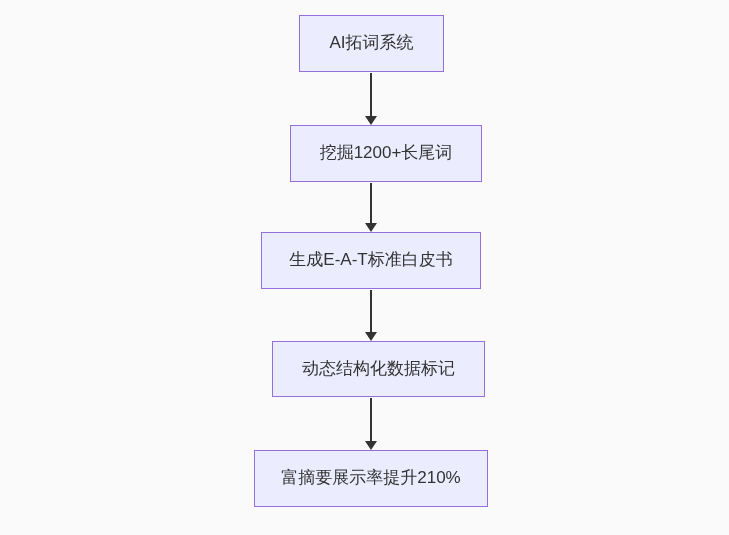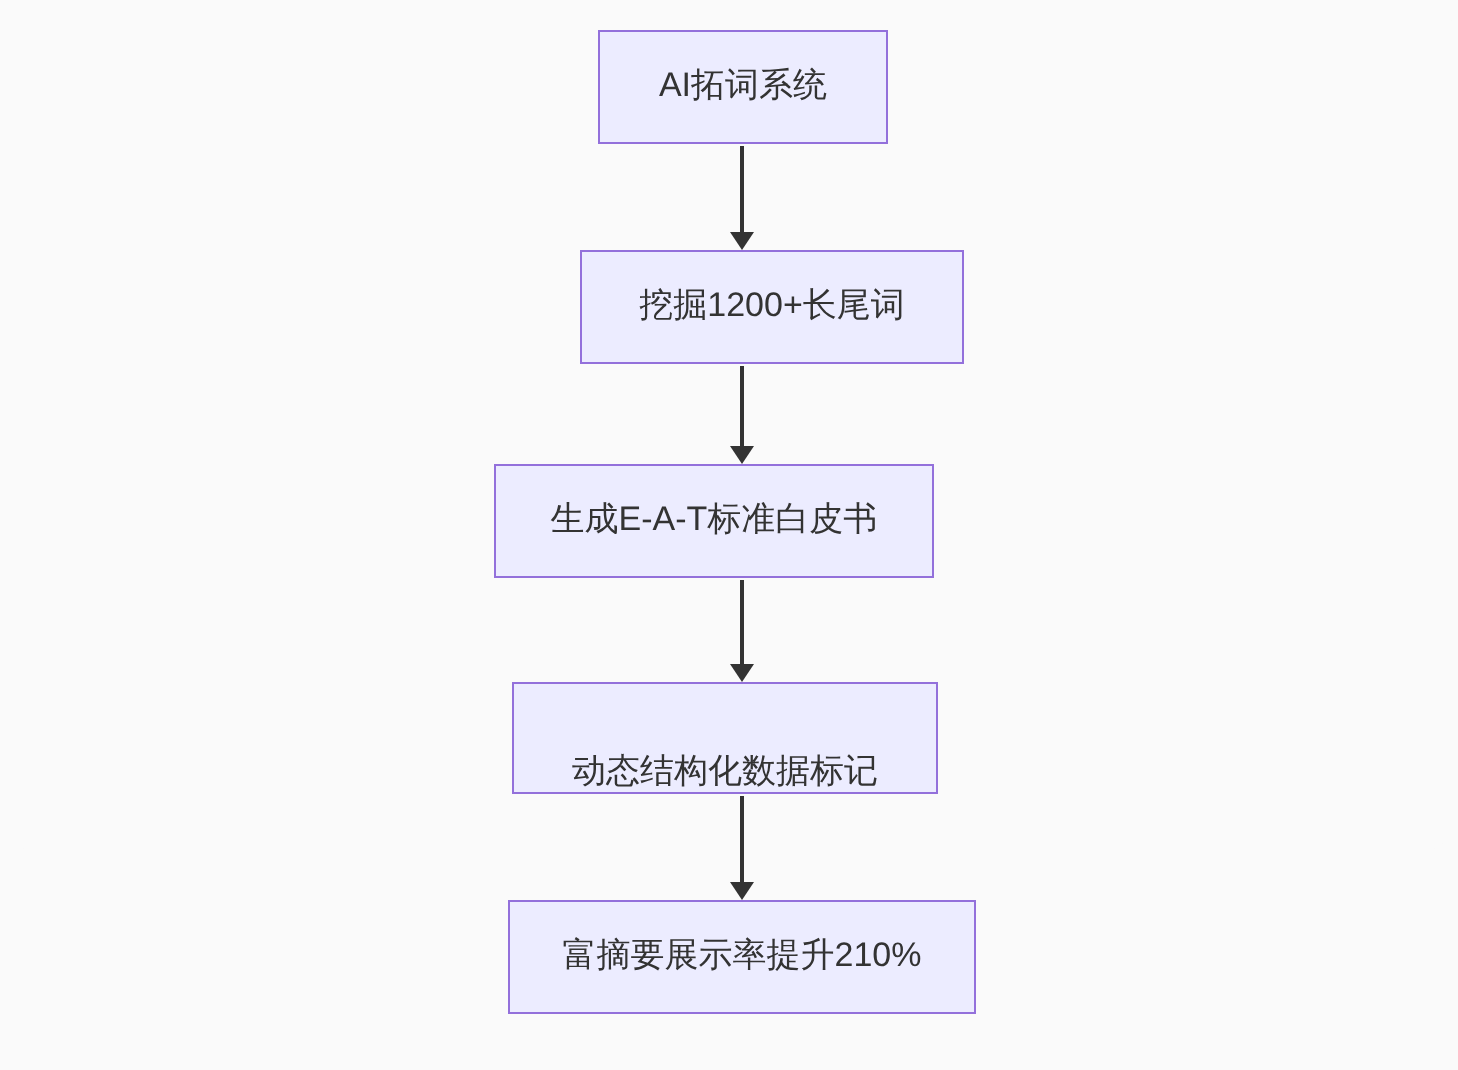--- a/index.html
+++ b/index.html
@@ -24,22 +24,22 @@
     align-items: center;
     justify-content: center;
     color: #333333;
     font-size: 17px;
     text-align: center;
     line-height: 1.2;
   }
   
   .node-1 { left: 299px; top: 15px;  width: 145px; height: 57px; }
   .node-2 { left: 274px; top: 125px; width: 192px; height: 57px; margin-left: 16px; }
-  .node-3 { left: 247px; top: 232px; width: 220px; height: 57px; }
-  .node-4 { left: 256px; top: 341px; width: 213px; height: 56px; align-items: flex-end; }
+  .node-3 { left: 261px; top: 232px; width: 220px; height: 57px; }
+  .node-4 { left: 272px; top: 341px; width: 213px; height: 56px; }
   .node-5 { left: 254px; top: 450px; width: 234px; height: 57px; }
 
   .edge {
     position: absolute;
     left: 365px;      
     width: 12px;
     display: flex;
     flex-direction: column;
     align-items: center;
   }

